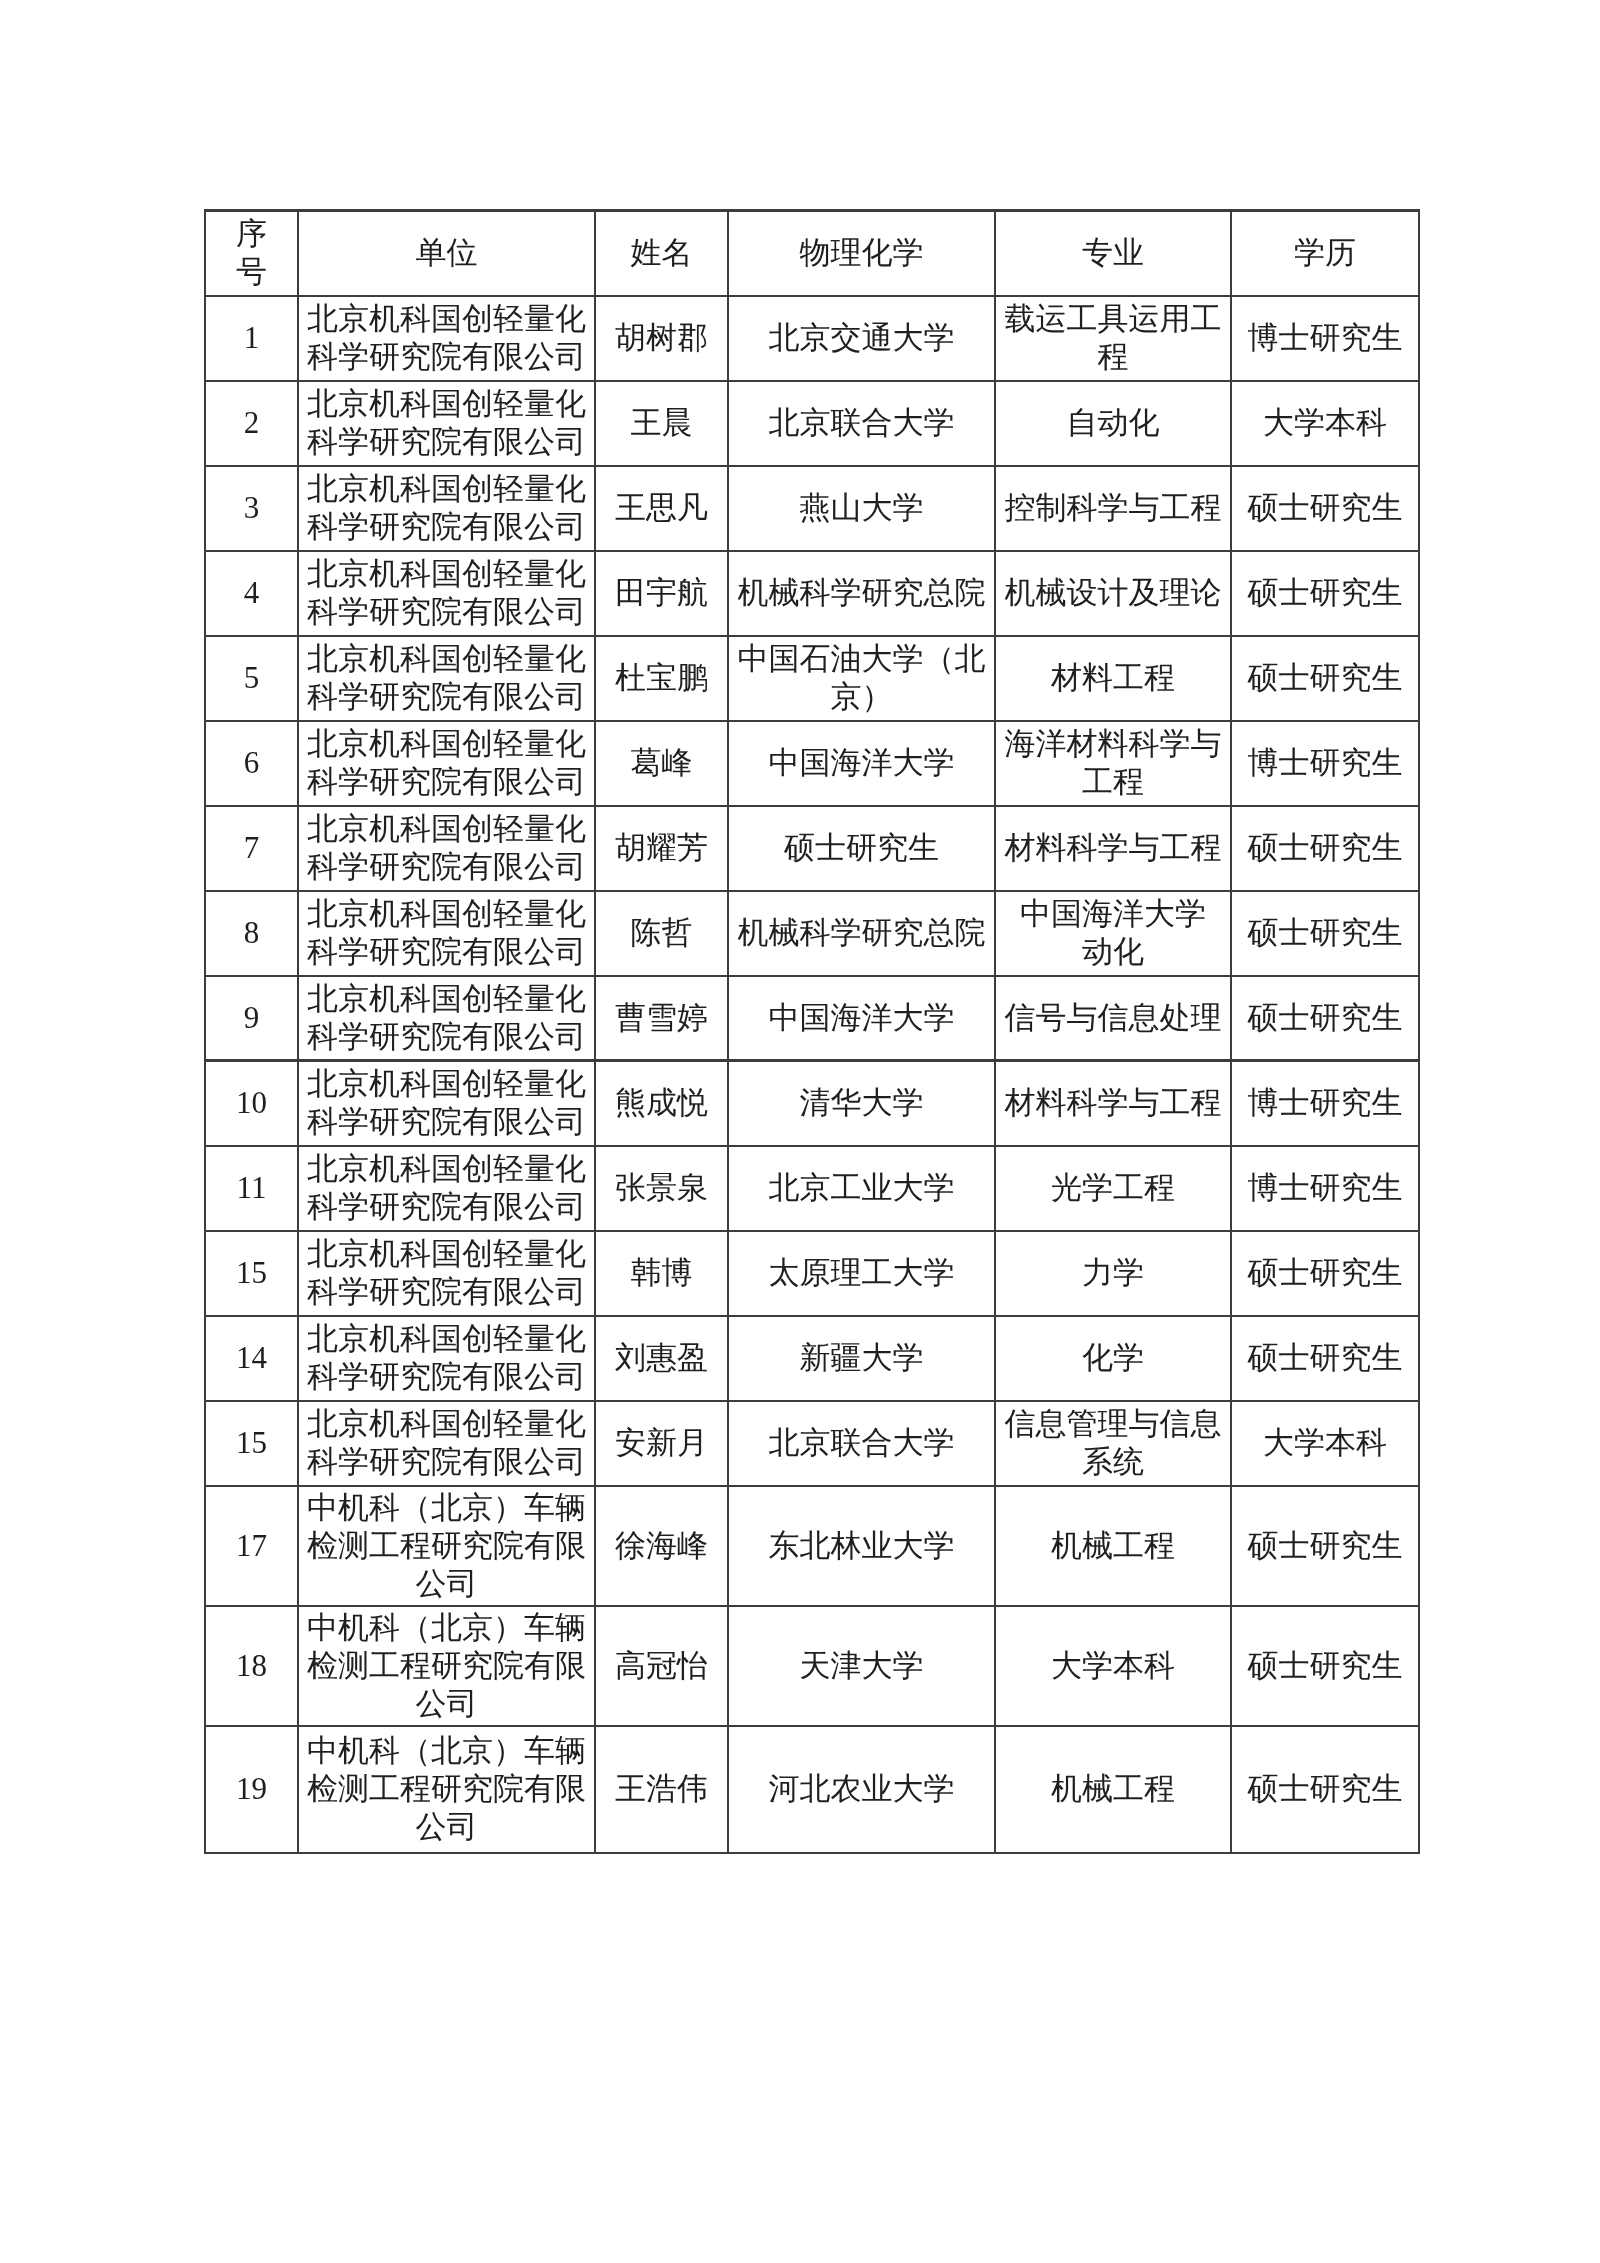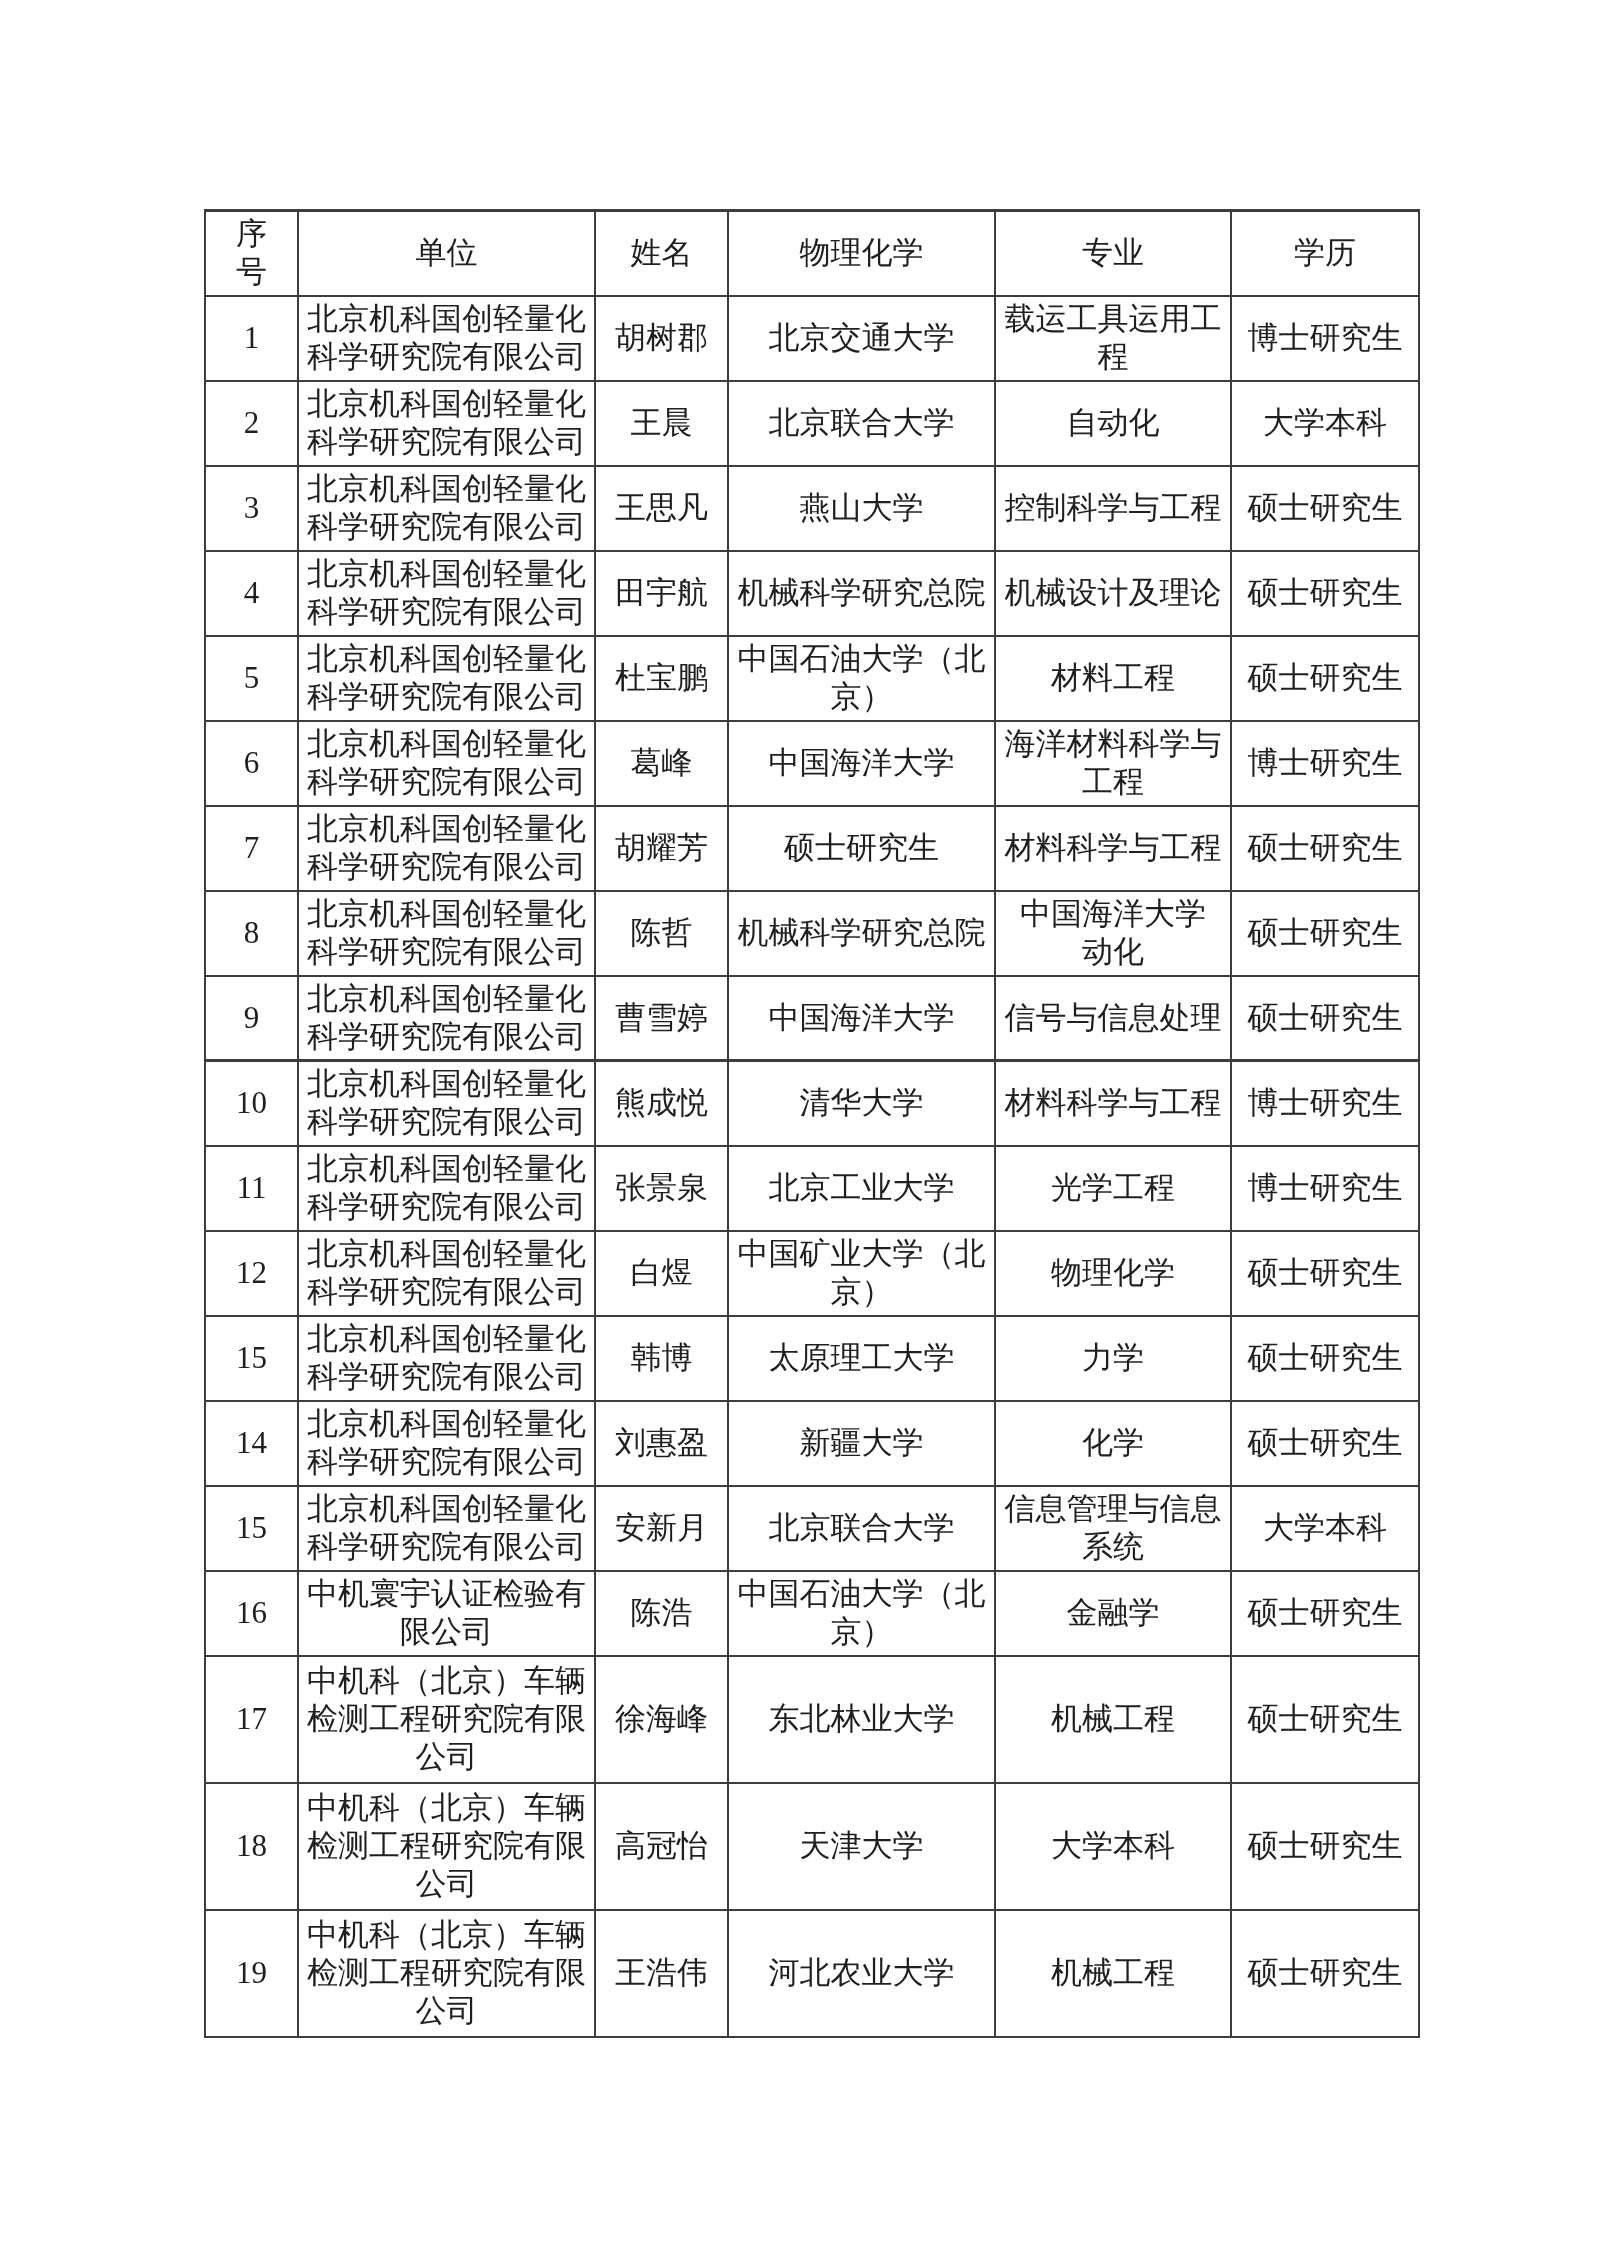--- a/index.html
+++ b/index.html
@@ -171,30 +171,20 @@
         <tr>
           <td>11</td>
           <td>北京机科国创轻量化
 科学研究院有限公司</td>
           <td>张景泉</td>
           <td>北京工业大学</td>
           <td>光学工程</td>
           <td>博士研究生</td>
         </tr>
         <tr>
-          <td>12</td>
-          <td>北京机科国创轻量化
-科学研究院有限公司</td>
-          <td>白煜</td>
-          <td>中国矿业大学（北
-京）</td>
-          <td>物理化学</td>
-          <td>硕士研究生</td>
-        </tr>
-        <tr>
           <td>15</td>
           <td>北京机科国创轻量化
 科学研究院有限公司</td>
           <td>韩博</td>
           <td>太原理工大学</td>
           <td>力学</td>
           <td>硕士研究生</td>
         </tr>
         <tr>
           <td>14</td>
@@ -207,30 +197,20 @@
         </tr>
         <tr>
           <td>15</td>
           <td>北京机科国创轻量化
 科学研究院有限公司</td>
           <td>安新月</td>
           <td>北京联合大学</td>
           <td>信息管理与信息
 系统</td>
           <td>大学本科</td>
-        </tr>
-        <tr>
-          <td>16</td>
-          <td>中机寰宇认证检验有
-限公司</td>
-          <td>陈浩</td>
-          <td>中国石油大学（北
-京）</td>
-          <td>金融学</td>
-          <td>硕士研究生</td>
         </tr>
         <tr>
           <td>17</td>
           <td>中机科（北京）车辆
 检测工程研究院有限
 公司</td>
           <td>徐海峰</td>
           <td>东北林业大学</td>
           <td>机械工程</td>
           <td>硕士研究生</td>

